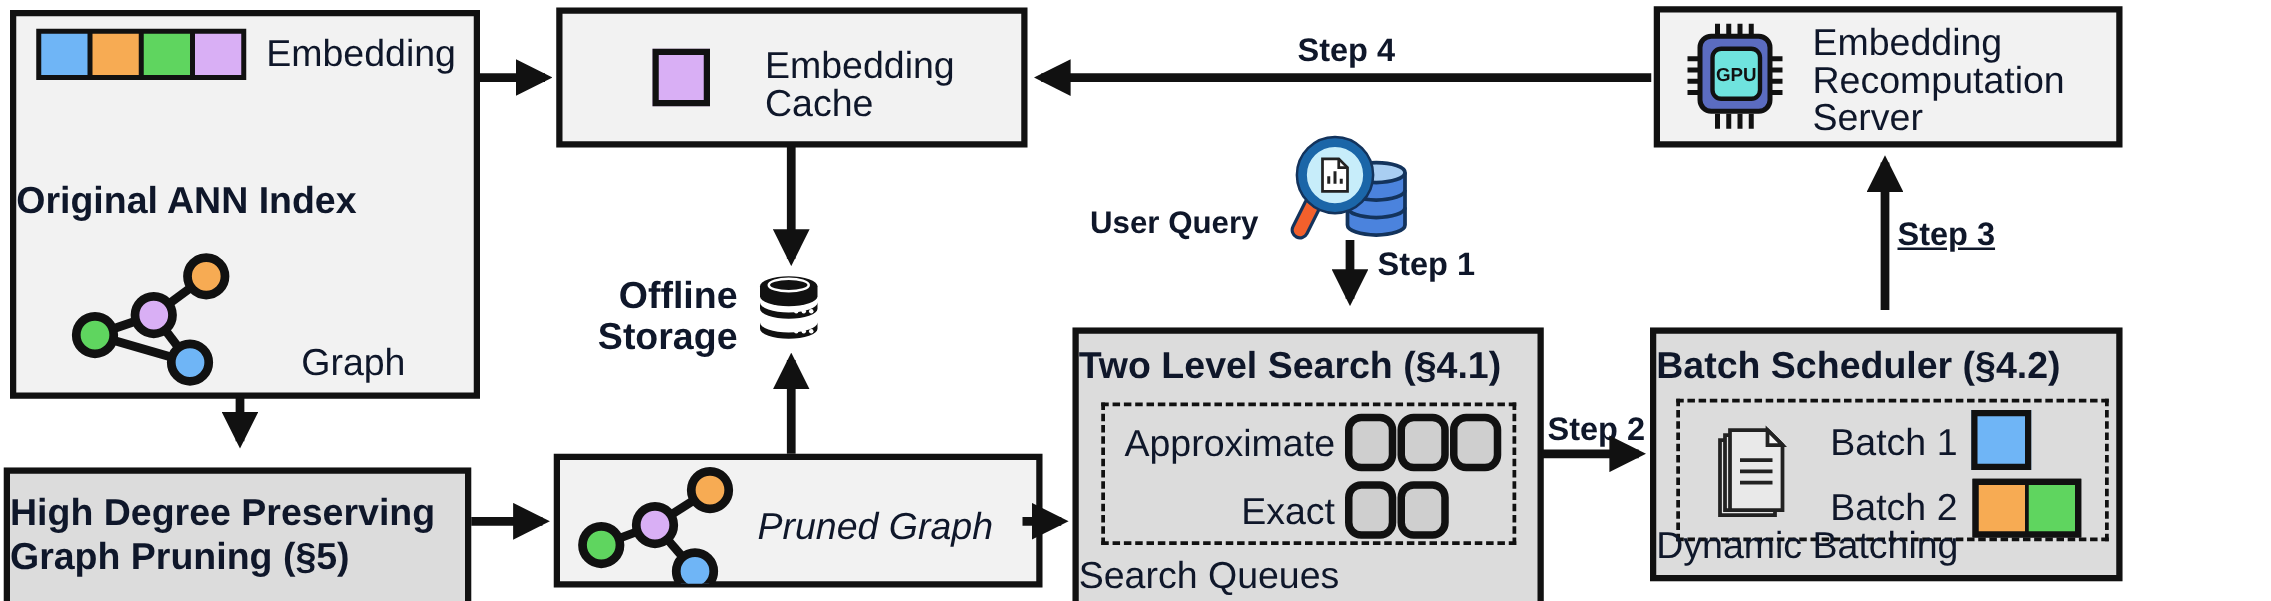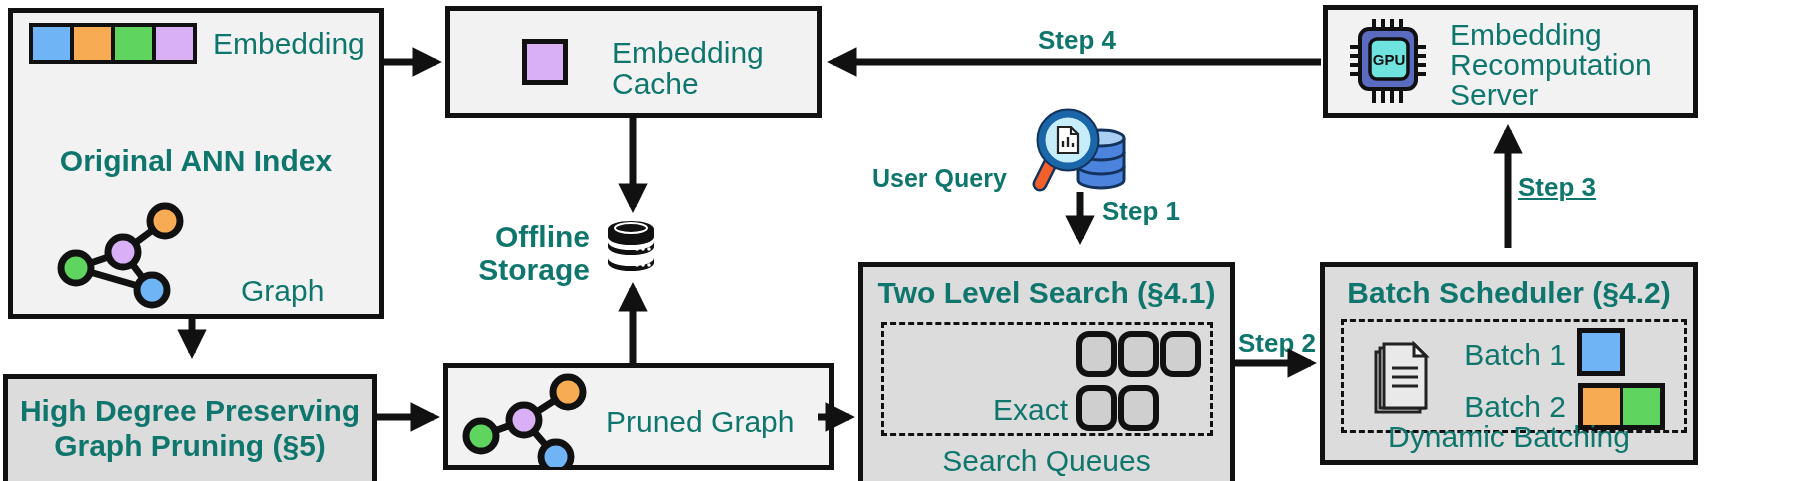--- a/index.html
+++ b/index.html
@@ -1,23 +1,23 @@
 <!DOCTYPE html>
 <html><head>
 <meta charset="utf-8">
 <style>
   html,body{margin:0;padding:0;background:#ffffff;}
   #canvas{position:relative;width:1817px;height:481px;background:#ffffff;
-          font-family:"Liberation Sans","DejaVu Sans",sans-serif;color:#0f766e;overflow:hidden;}
+          font-family:"Liberation Sans","DejaVu Sans",sans-serif;color:#0f172a;overflow:hidden;}
   .box{position:absolute;border:5px solid #111;box-sizing:border-box;}
   .light{background:#F2F2F2;}
   .dark{background:#DCDCDC;margin-top:12px;}
   .lbl{position:absolute;font-size:30px;line-height:31px;white-space:pre-line;}
   .bold{font-weight:bold;}
-  .center{text-align:center;}
+  .center{}
   .right{text-align:right;}
   .step{position:absolute;font-weight:bold;font-size:26px;}
   
   .vec{position:absolute;display:flex;gap:4px;background:#111;padding:4px;}
   .sq{width:37px;height:33px;}
   .c-blue{background:#6FB5F6;}.c-orange{background:#F7AB53;}
   .c-green{background:#5FD55F;}.c-purple{background:#D9AFF5;}
   
   .panel{position:absolute;border:3px dashed #111;box-sizing:border-box;}
   .slotrow{position:absolute;display:flex;gap:1px;}
@@ -104,20 +104,21 @@
     <g stroke="#222" stroke-width="2.4">
       <line x1="31" y1="41" x2="31" y2="35"></line>
       <line x1="36" y1="41" x2="36" y2="31"></line>
       <line x1="41" y1="41" x2="41" y2="37"></line>
     </g>
   </svg>
 
   <div class="box dark" style="left:858px;top:250px;width:377px;height:227px;">
     <div class="lbl bold center" style="left:0;top:10px;width:100%;">Two Level Search (§4.1)</div>
     <div class="panel" style="left:18px;top:55px;width:332px;height:114px;">
+      <div class="rowlbl right" style="left:4px;top:14px;width:180px;">Approximate</div>
       <div class="slotrow" style="left:192px;top:6px;">
         <div class="slot"></div>
         <div class="slot"></div>
         <div class="slot"></div>
       </div>
       <div class="rowlbl right" style="left:4px;top:68px;width:180px;">Exact</div>
       <div class="slotrow" style="left:192px;top:60px;">
         <div class="slot"></div>
         <div class="slot"></div>
       </div>
@@ -176,21 +177,21 @@
       <rect x="26" y="24" width="38" height="40" rx="7" fill="#6FE3DE" stroke="#111" stroke-width="3.5"></rect>
       <text x="45" y="50" text-anchor="middle" font-size="15" font-weight="bold" fill="#111" font-family="Liberation Sans, DejaVu Sans, sans-serif">GPU</text>
     </svg>
     <div class="lbl" style="left:122px;top:10px;width:235px;line-height:30px;">Embedding Recomputation Server</div>
   </div>
 
   <div class="box dark" style="left:3px;top:362px;width:374px;height:137px;">
     <div class="lbl bold center" style="left:0;top:14px;width:100%;line-height:35px;">High Degree Preserving Graph Pruning (§5)</div>
   </div>
 
-  <div class="box light" style="left:443px;top:363px;width:391px;height:107px;">
+  <div class="box light" style="left:443px;top:363px;width:391px;height:107px;font-style:italic;">
     <svg class="icon" style="left:10px;top:4px;" width="135" height="95" viewBox="0 0 135 95">
       <g stroke="#111" stroke-width="7">
         <line x1="66" y1="48" x2="110" y2="20"></line>
         <line x1="66" y1="48" x2="23" y2="64"></line>
         <line x1="66" y1="48" x2="98" y2="85"></line>
         <circle cx="110" cy="20" r="15" fill="#F7AB53"></circle>
         <circle cx="66" cy="48" r="15" fill="#D9AFF5"></circle>
         <circle cx="23" cy="64" r="15" fill="#5FD55F"></circle>
         <circle cx="98" cy="85" r="15" fill="#6FB5F6"></circle>
       </g>

